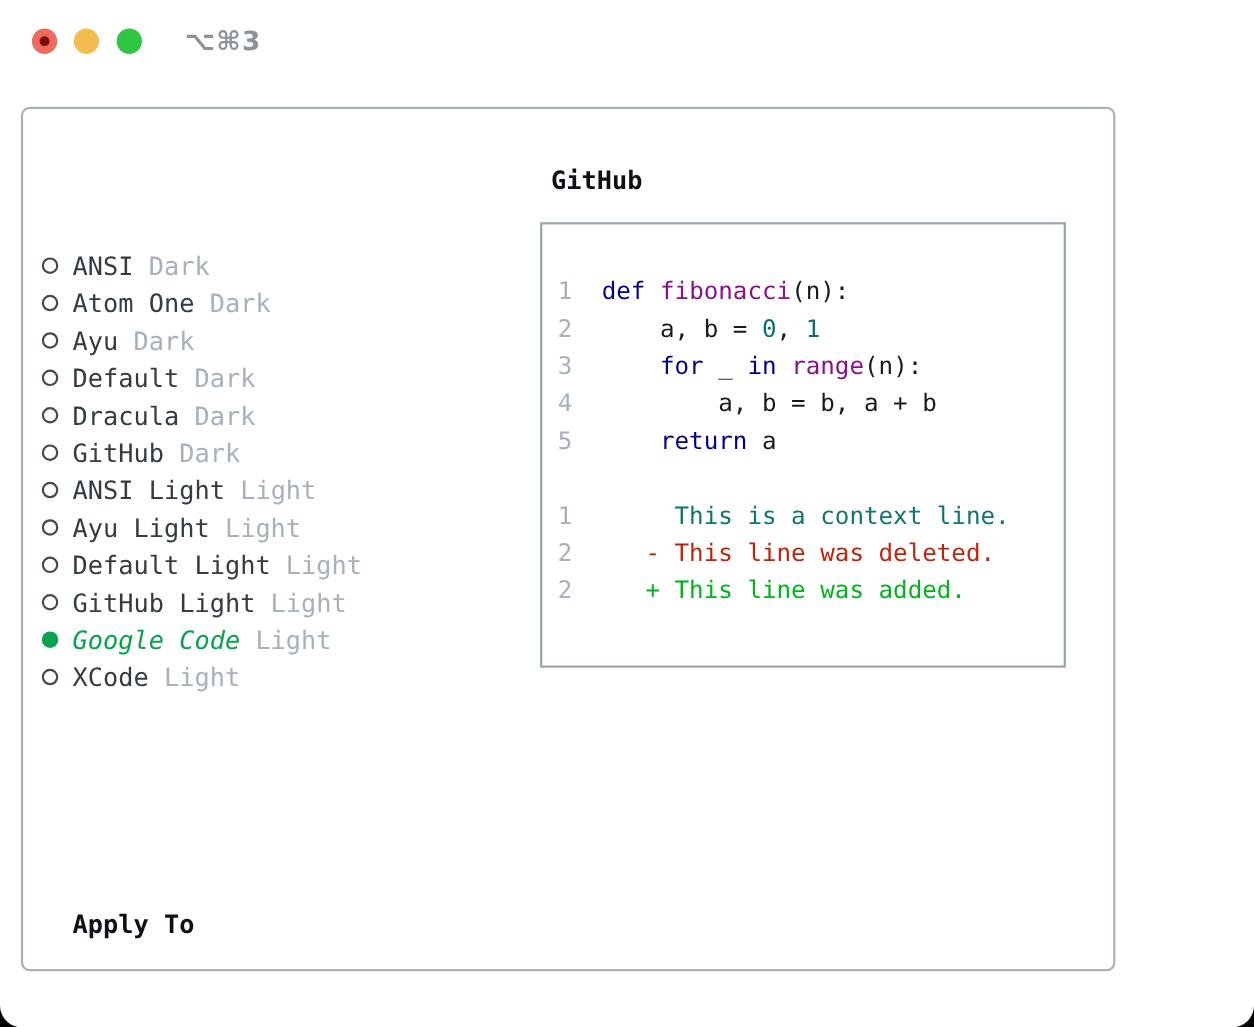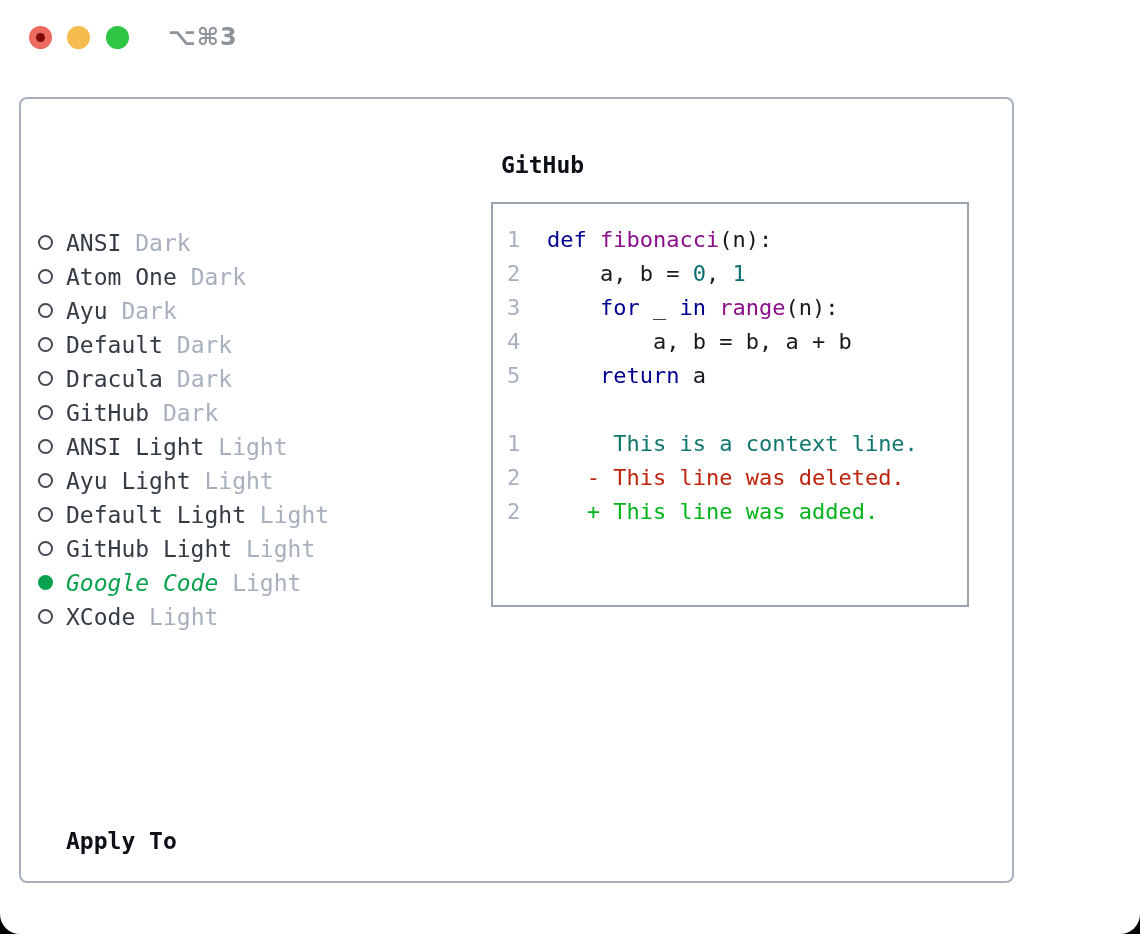--- a/index.html
+++ b/index.html
@@ -69,21 +69,21 @@
   .suffix { color: #a7b0bc; }
   .sel { color: var(--accent-green); font-style: italic; }
 
   
   .preview-heading { position: absolute; left: 480px; top: 49px; font-size: 23px; }
   .preview-box {
     position: absolute; left: 470px; top: 103px;
     width: 474px; height: 401px;
     border: 2px solid #9aa4b0;
   }
-  #code-block { margin: 0; padding: 19px 0 0 14px; font-size: 22px; }
+  #code-block { margin: 0; padding: 45px 0 0 14px; font-size: 22px; }
   .cline { height: 34px; line-height: 34px; white-space: pre; }
   .lnum { display: inline-block; width: 40px; color: #a7b0bc; }
   .kwd { color: var(--syntax-keyword); }
   .typ { color: var(--syntax-function); }
   .lit { color: var(--syntax-literal); }
   .pln { color: #16191d; }
   .ctx { color: #0f766e; }
   .del { color: var(--diff-deleted); }
   .add { color: var(--diff-added); text-align: center; }
 </style>

